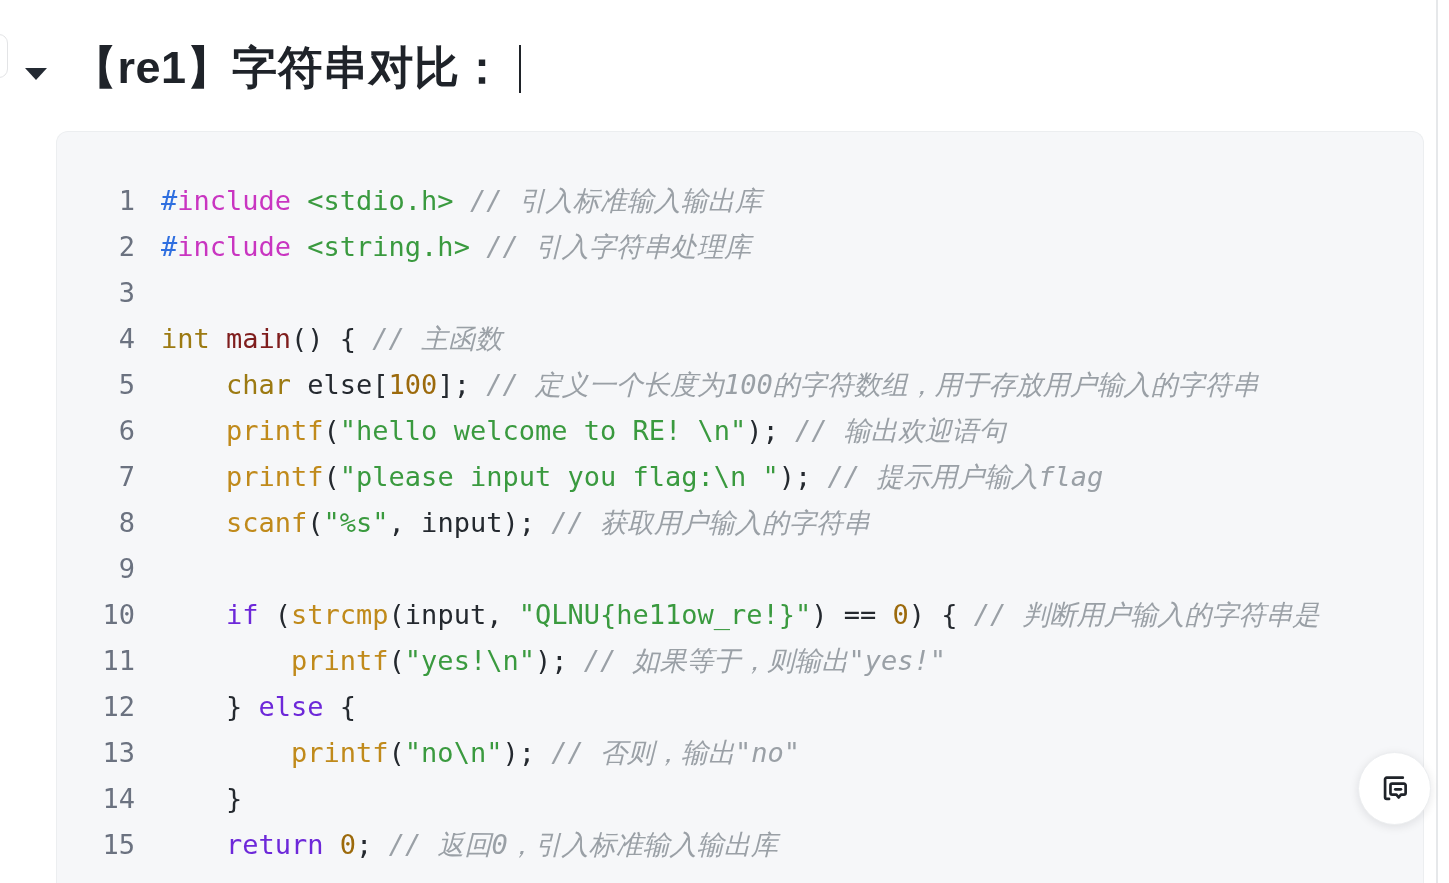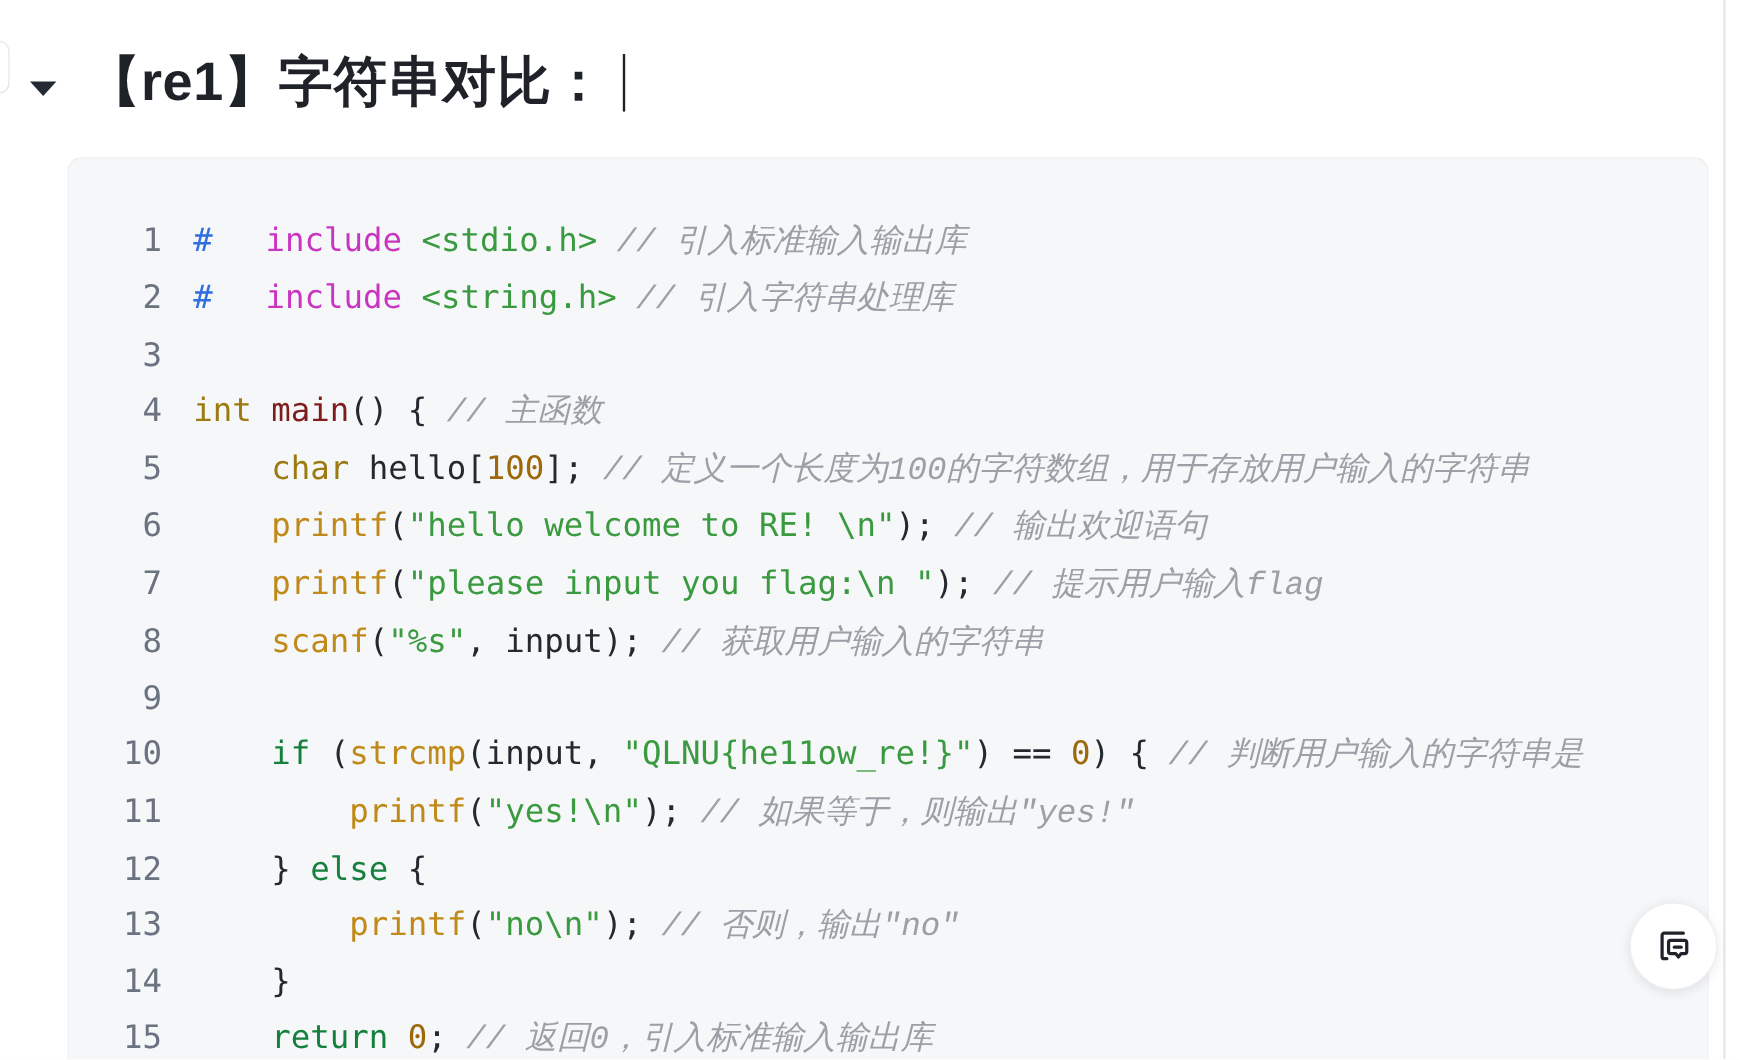--- a/index.html
+++ b/index.html
@@ -125,29 +125,29 @@
 
   td.code {
     padding: 0 0 0 10px;
     white-space: pre;
     color: #24292f;
     vertical-align: top;
   }
 
   
   .t-hash    { color: #2f6fe0; }
-  .t-pre     { color: #c935c1; margin-left: 44px; }
-  .t-keyword { color: #15803d; }
+  .t-pre     { color: #c935c1; }
+  .t-keyword { color: #6d28d9; }
   .t-type    { color: #9c7a12; }
   .t-func    { color: #c08a1b; }
   .t-fnblue  { color: #7f1d1d; }
   .t-string  { color: #3a9a3f; }
   .t-num     { color: #9c6a0c; }
   .t-plain   { color: #24292f; }
-  .t-comment { color: #9aa0a6; font-style: italic; font-family: Liberation Mono, monospace; }
+  .t-comment { color: #9aa0a6; font-style: italic; }
 
   
   .right-divider {
     position: absolute;
     left: 1436px;
     top: 0;
     width: 1.5px;
     height: 883px;
     background: #e6e8ea;
   }
@@ -203,21 +203,21 @@
             <tr>
               <td class="ln">3</td>
               <td class="code">​</td>
             </tr>
             <tr>
               <td class="ln">4</td>
               <td class="code"><span class="t-type">int</span><span class="t-plain"> </span><span class="t-fnblue">main</span><span class="t-plain">() { </span><span class="t-comment">// 主函数</span></td>
             </tr>
             <tr>
               <td class="ln">5</td>
-              <td class="code"><span class="t-plain">    </span><span class="t-type">char</span><span class="t-plain"> hello[</span><span class="t-num">100</span><span class="t-plain">]; </span><span class="t-comment">// 定义一个长度为100的字符数组，用于存放用户输入的字符串</span></td>
+              <td class="code"><span class="t-plain">    </span><span class="t-type">char</span><span class="t-plain"> else[</span><span class="t-num">100</span><span class="t-plain">]; </span><span class="t-comment">// 定义一个长度为100的字符数组，用于存放用户输入的字符串</span></td>
             </tr>
             <tr>
               <td class="ln">6</td>
               <td class="code"><span class="t-plain">    </span><span class="t-func">printf</span><span class="t-plain">(</span><span class="t-string">"hello welcome to RE! \n"</span><span class="t-plain">); </span><span class="t-comment">// 输出欢迎语句</span></td>
             </tr>
             <tr>
               <td class="ln">7</td>
               <td class="code"><span class="t-plain">    </span><span class="t-func">printf</span><span class="t-plain">(</span><span class="t-string">"please input you flag:\n "</span><span class="t-plain">); </span><span class="t-comment">// 提示用户输入flag</span></td>
             </tr>
             <tr>

